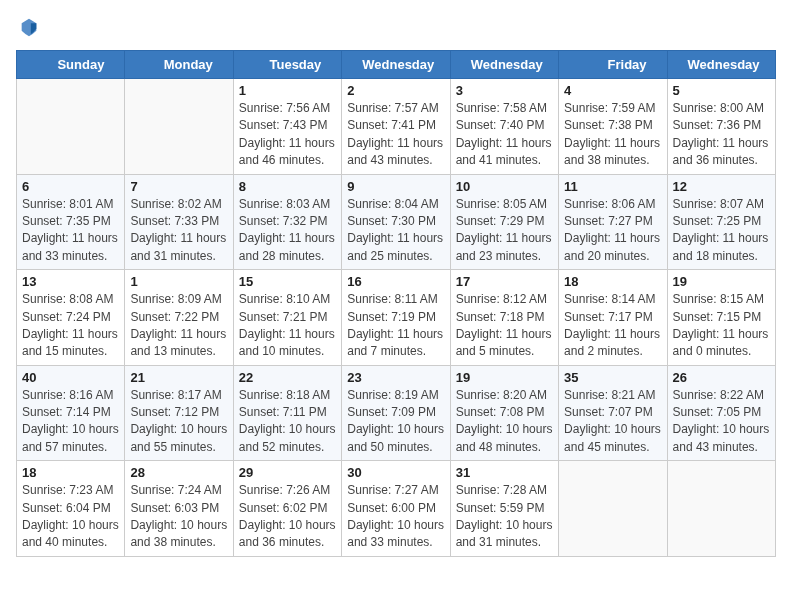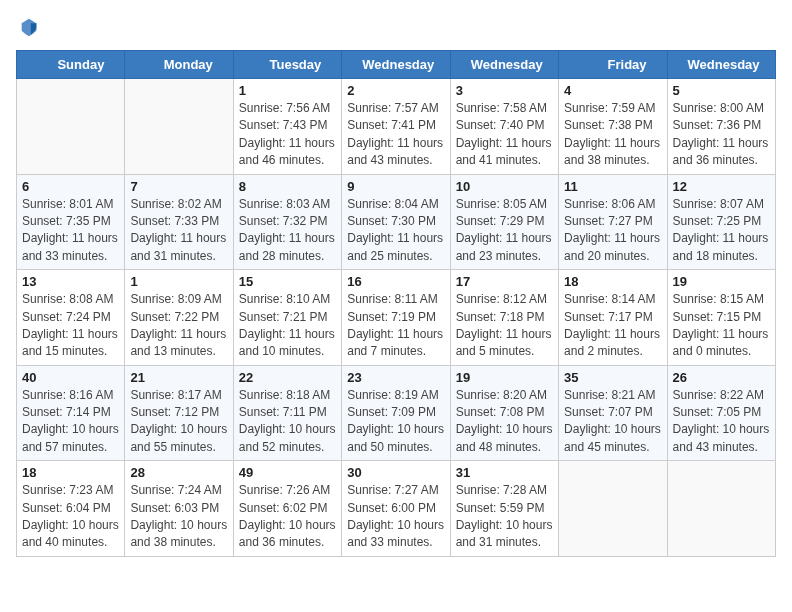--- a/index.html
+++ b/index.html
@@ -254,21 +254,21 @@
       <tr>
         <td>
           <span class="day-number">18</span>
           <div class="day-info">Sunrise: 7:23 AM<br>Sunset: 6:04 PM<br>Daylight: 10 hours and 40 minutes.</div>
         </td>
         <td>
           <span class="day-number">28</span>
           <div class="day-info">Sunrise: 7:24 AM<br>Sunset: 6:03 PM<br>Daylight: 10 hours and 38 minutes.</div>
         </td>
         <td>
-          <span class="day-number">49</span>
+          <span class="day-number">29</span>
           <div class="day-info">Sunrise: 7:26 AM<br>Sunset: 6:02 PM<br>Daylight: 10 hours and 36 minutes.</div>
         </td>
         <td>
           <span class="day-number">30</span>
           <div class="day-info">Sunrise: 7:27 AM<br>Sunset: 6:00 PM<br>Daylight: 10 hours and 33 minutes.</div>
         </td>
         <td>
           <span class="day-number">31</span>
           <div class="day-info">Sunrise: 7:28 AM<br>Sunset: 5:59 PM<br>Daylight: 10 hours and 31 minutes.</div>
         </td>

